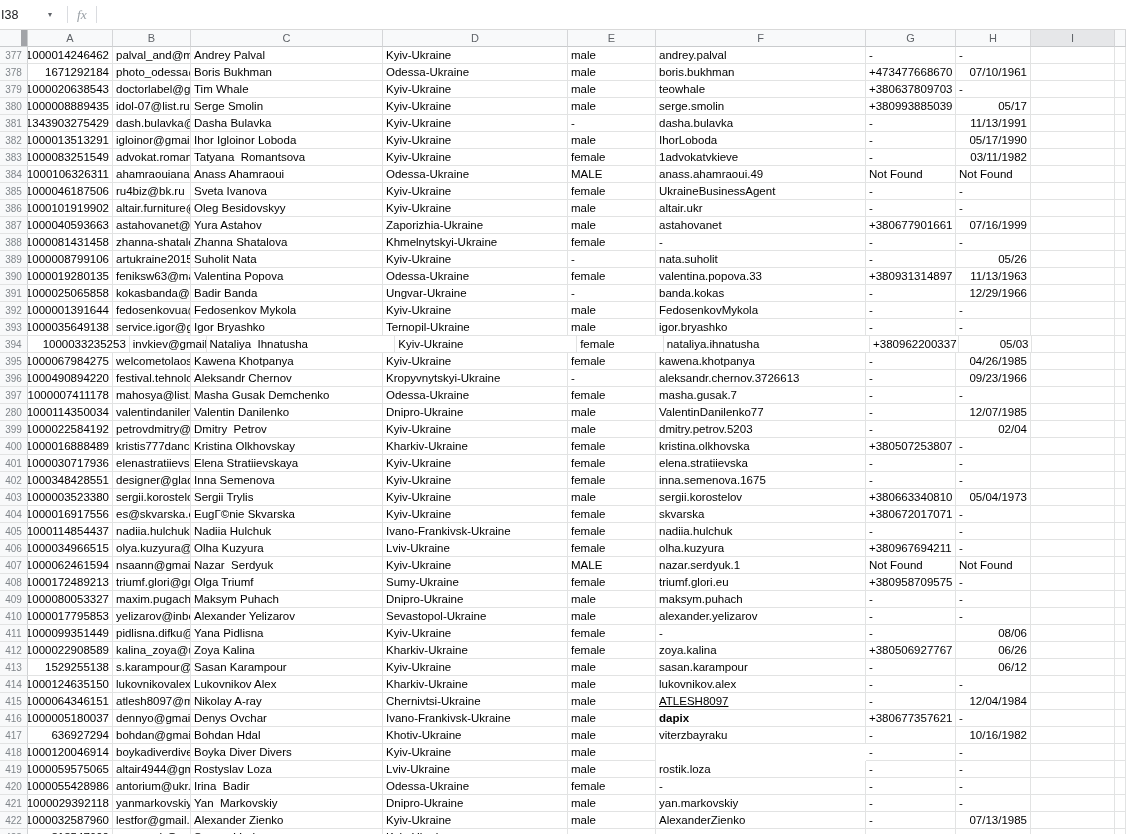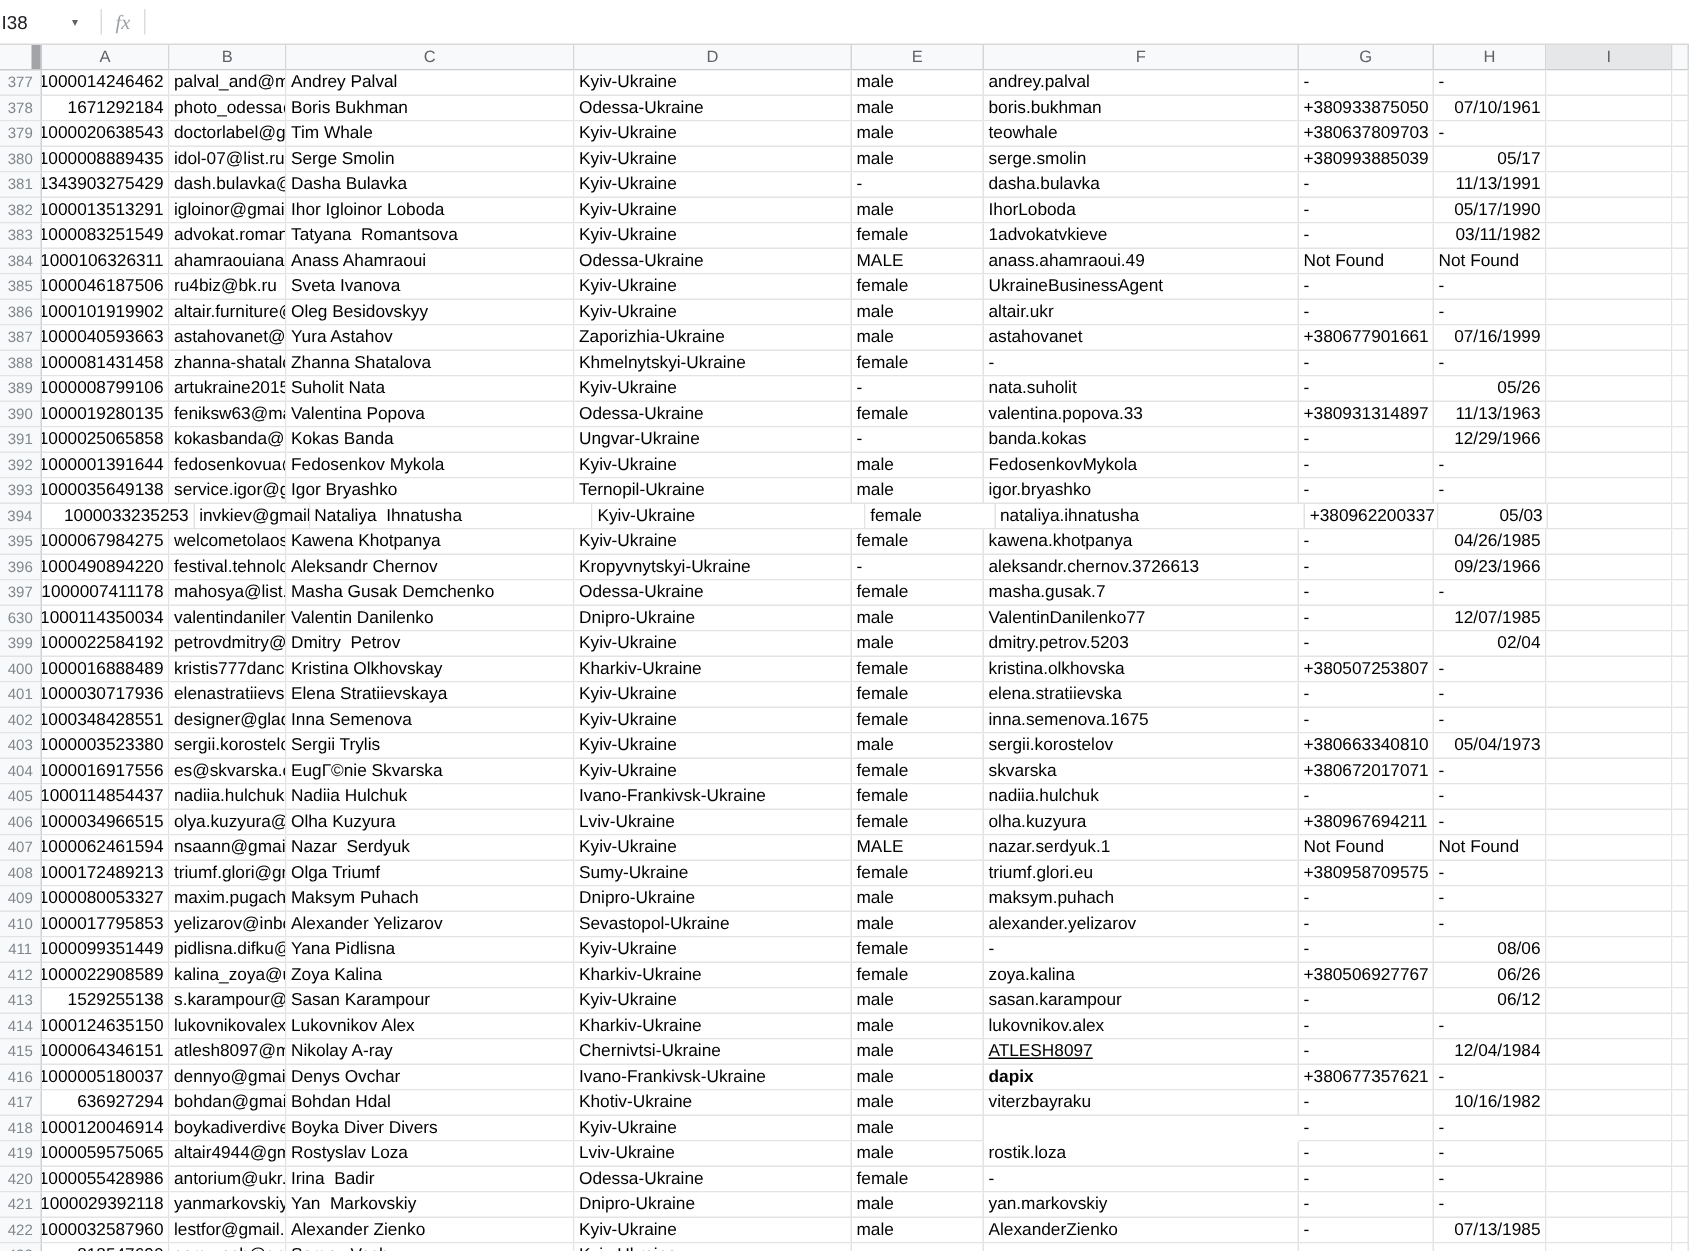--- a/index.html
+++ b/index.html
@@ -100,21 +100,21 @@
       <div class="cell" style="width: 11px;"></div>
     </div>
     <div class="row">
       <div class="rownum">378</div>
       <div class="cell right" style="width: 85px;">1671292184</div>
       <div class="cell" style="width: 78px;">photo_odessa@</div>
       <div class="cell" style="width: 192px;">Boris Bukhman</div>
       <div class="cell" style="width: 185px;">Odessa-Ukraine</div>
       <div class="cell" style="width: 88px;">male</div>
       <div class="cell" style="width: 210px;">boris.bukhman</div>
-      <div class="cell" style="width: 90px;">+380933875050</div>
+      <div class="cell" style="width: 90px;">+473477668670</div>
       <div class="cell right" style="width: 75px;">07/10/1961</div>
       <div class="cell" style="width: 84px;"></div>
       <div class="cell" style="width: 11px;"></div>
     </div>
     <div class="row">
       <div class="rownum">379</div>
       <div class="cell right" style="width: 85px;">1000020638543</div>
       <div class="cell" style="width: 78px;">doctorlabel@gm</div>
       <div class="cell" style="width: 192px;">Tim Whale</div>
       <div class="cell" style="width: 185px;">Kyiv-Ukraine</div>
@@ -265,21 +265,21 @@
       <div class="cell" style="width: 210px;">valentina.popova.33</div>
       <div class="cell" style="width: 90px;">+380931314897</div>
       <div class="cell right" style="width: 75px;">11/13/1963</div>
       <div class="cell" style="width: 84px;"></div>
       <div class="cell" style="width: 11px;"></div>
     </div>
     <div class="row">
       <div class="rownum">391</div>
       <div class="cell right" style="width: 85px;">1000025065858</div>
       <div class="cell" style="width: 78px;">kokasbanda@gr</div>
-      <div class="cell" style="width: 192px;">Kokas Banda</div>
+      <div class="cell" style="width: 192px;">Badir Banda</div>
       <div class="cell" style="width: 185px;">Ungvar-Ukraine</div>
       <div class="cell" style="width: 88px;">-</div>
       <div class="cell" style="width: 210px;">banda.kokas</div>
       <div class="cell" style="width: 90px;">-</div>
       <div class="cell right" style="width: 75px;">12/29/1966</div>
       <div class="cell" style="width: 84px;"></div>
       <div class="cell" style="width: 11px;"></div>
     </div>
     <div class="row">
       <div class="rownum">392</div>
@@ -353,21 +353,21 @@
       <div class="cell" style="width: 192px;">Masha Gusak Demchenko</div>
       <div class="cell" style="width: 185px;">Odessa-Ukraine</div>
       <div class="cell" style="width: 88px;">female</div>
       <div class="cell" style="width: 210px;">masha.gusak.7</div>
       <div class="cell" style="width: 90px;">-</div>
       <div class="cell" style="width: 75px;">-</div>
       <div class="cell" style="width: 84px;"></div>
       <div class="cell" style="width: 11px;"></div>
     </div>
     <div class="row">
-      <div class="rownum">630</div>
+      <div class="rownum">280</div>
       <div class="cell right" style="width: 85px;">1000114350034</div>
       <div class="cell" style="width: 78px;">valentindanilenk</div>
       <div class="cell" style="width: 192px;">Valentin Danilenko</div>
       <div class="cell" style="width: 185px;">Dnipro-Ukraine</div>
       <div class="cell" style="width: 88px;">male</div>
       <div class="cell" style="width: 210px;">ValentinDanilenko77</div>
       <div class="cell" style="width: 90px;">-</div>
       <div class="cell right" style="width: 75px;">12/07/1985</div>
       <div class="cell" style="width: 84px;"></div>
       <div class="cell" style="width: 11px;"></div>

